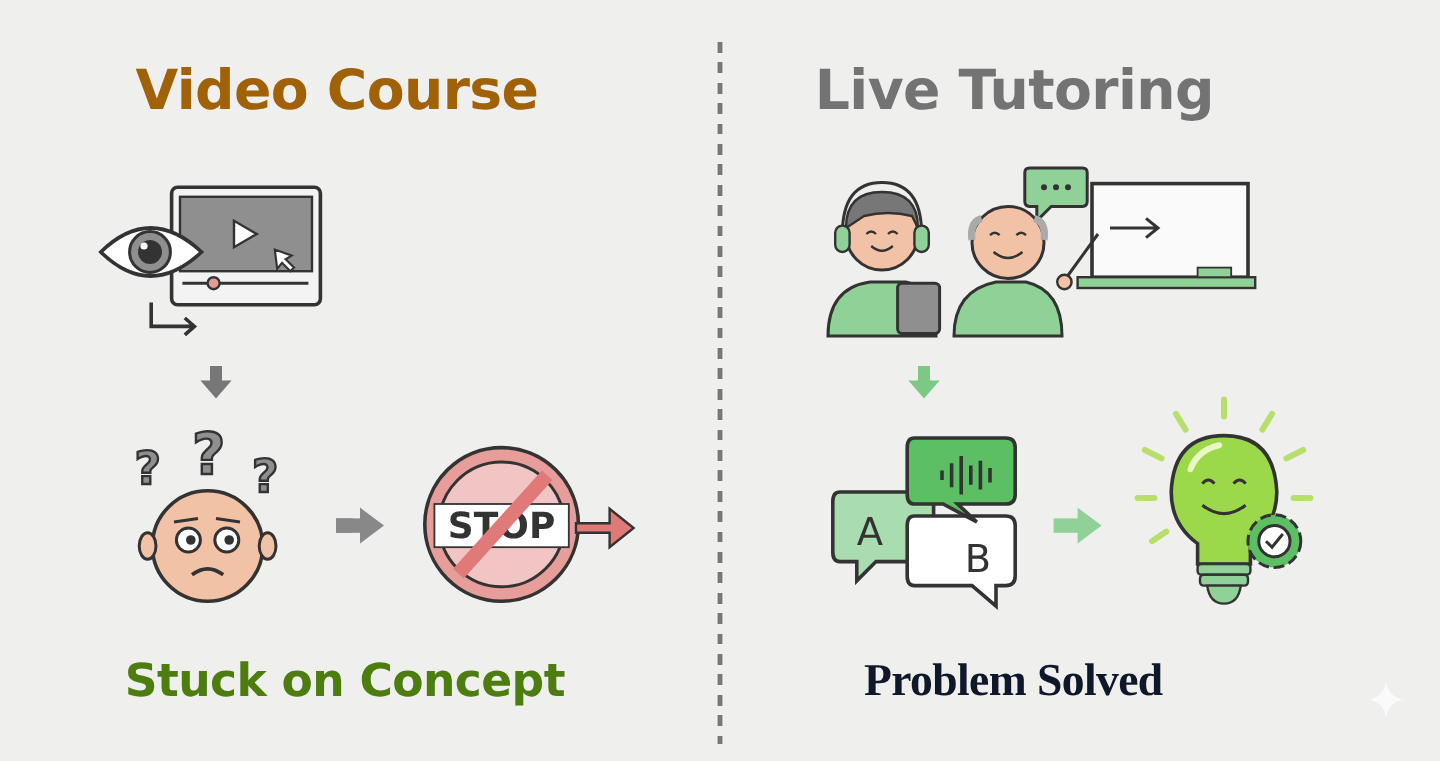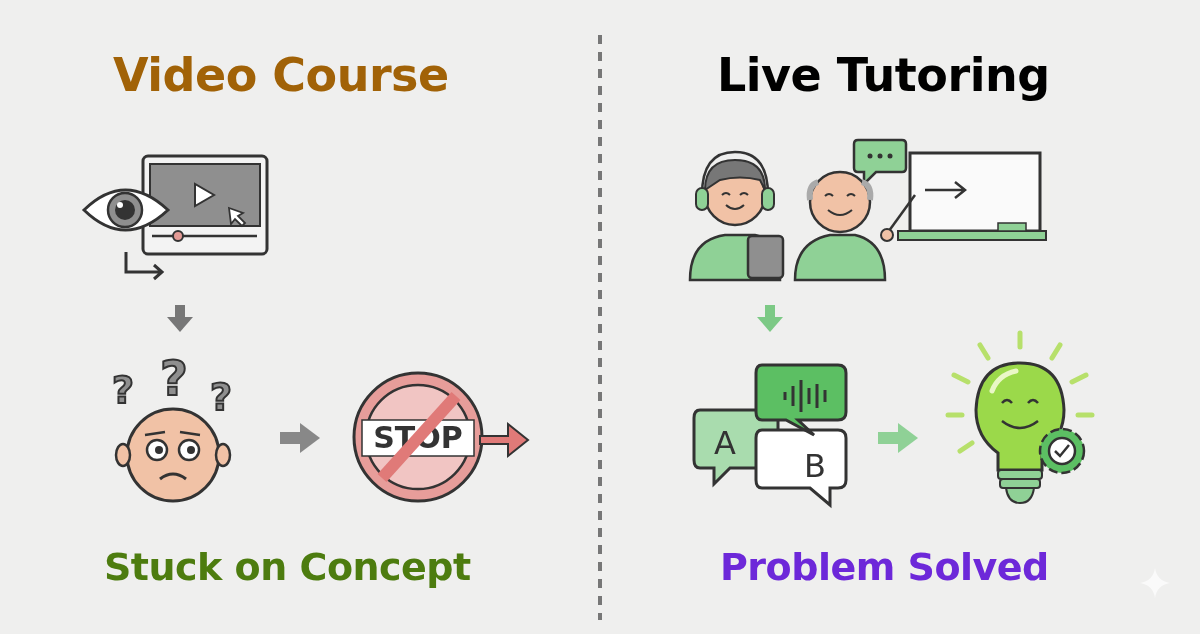--- a/index.html
+++ b/index.html
@@ -8,21 +8,21 @@
   .caption{position:absolute;font-weight:bold;font-size:38px;letter-spacing:-0.5px;}
   svg{position:absolute;overflow:visible;}
   .divider{position:absolute;left:598px;top:35px;width:4px;height:585px;
     background:repeating-linear-gradient(to bottom,#777 0 9px,transparent 9px 17px);}
 </style>
 </head>
 <body>
 
 <div class="title" style="left:113px;top:48px;color:#a16207;">Video Course</div>
 
-<div class="title" style="left:717px;top:48px;color:#000000;">Live Tutoring</div>
+<div class="title" style="left:679px;top:48px;color:#737373;">Live Tutoring</div>
 
 <div class="divider"></div>
 
 <svg width="200" height="140" style="left:80px;top:150px;">
   <rect x="63" y="6" width="124" height="98" rx="5" fill="#f3f3f3" stroke="#333" stroke-width="3"></rect>
   <rect x="70" y="14" width="110" height="62" fill="#8f8f8f" stroke="#333" stroke-width="2"></rect>
   <polygon points="115,34 115,56 134,45" fill="#fff" stroke="#333" stroke-width="2"></polygon>
   <path d="M149 58 L151 74 L155 69 L162 76 L165 73 L158 66 L163 63 Z" fill="#fff" stroke="#333" stroke-width="1.8"></path>
   <line x1="72" y1="86" x2="177" y2="86" stroke="#333" stroke-width="2.5"></line>
   <circle cx="98" cy="86" r="5" fill="#e49b96" stroke="#333" stroke-width="2"></circle>
@@ -151,17 +151,17 @@
   <rect x="58" y="145" width="44" height="9" rx="3" fill="#8fd196" stroke="#333" stroke-width="2"></rect>
   <rect x="60" y="154" width="40" height="9" rx="3" fill="#8fd196" stroke="#333" stroke-width="2"></rect>
   <path d="M66 163 H94 Q92 178 80 178 Q68 178 66 163 Z" fill="#8fd196" stroke="#333" stroke-width="2"></path>
   <g>
     <circle cx="122" cy="126" r="22" fill="#5cbf63" stroke="#333" stroke-width="2.5" stroke-dasharray="9 4"></circle>
     <circle cx="122" cy="126" r="13" fill="#fff" stroke="#333" stroke-width="2.5"></circle>
     <path d="M115 126 L120 131 L129 120" fill="none" stroke="#333" stroke-width="2.5"></path>
   </g>
 </svg>
 
-<div class="caption" style="left:720px;top:545px;color:#6d28d9;">Problem Solved</div>
+<div class="caption" style="left:720px;top:545px;color:#0f172a;font-family:Liberation Serif, serif;">Problem Solved</div>
 
 <svg width="30" height="30" style="left:1140px;top:568px;">
   <path d="M15 0 Q17 13 30 15 Q17 17 15 30 Q13 17 0 15 Q13 13 15 0 Z" fill="#fafafa"></path>
 </svg>
 
 </body></html>

